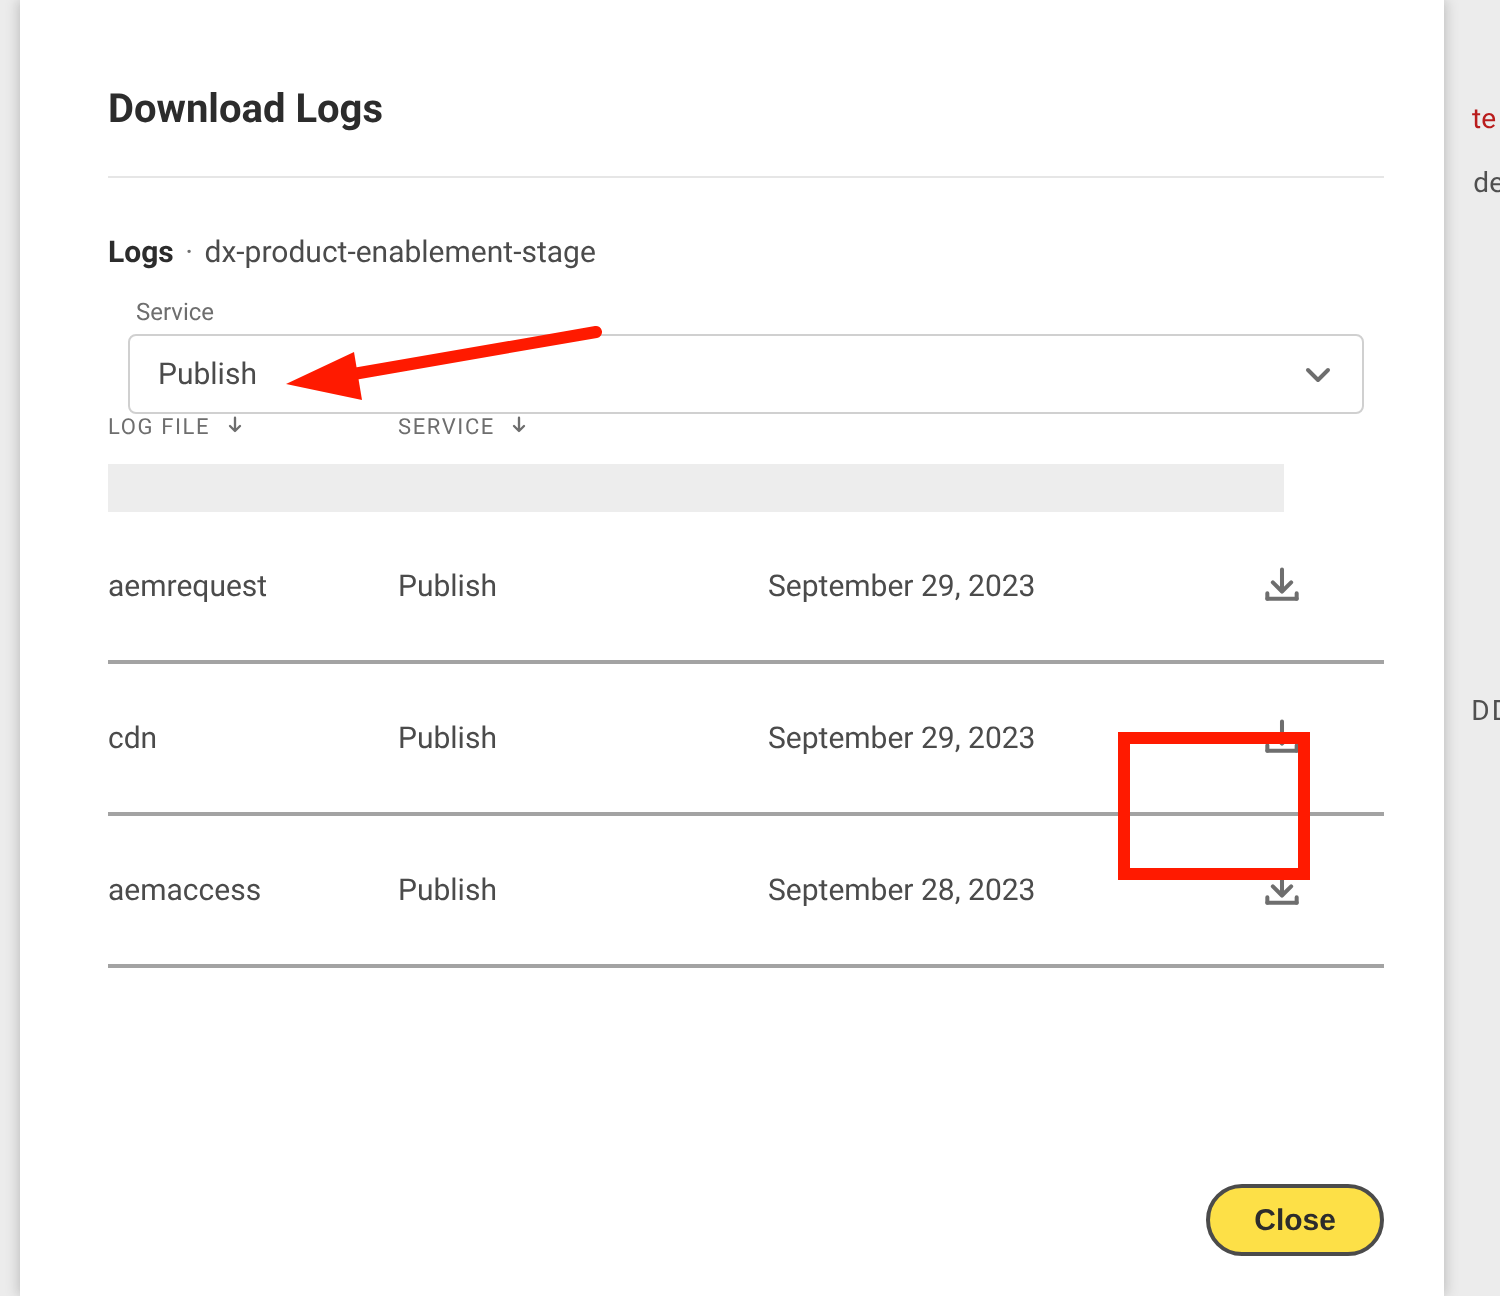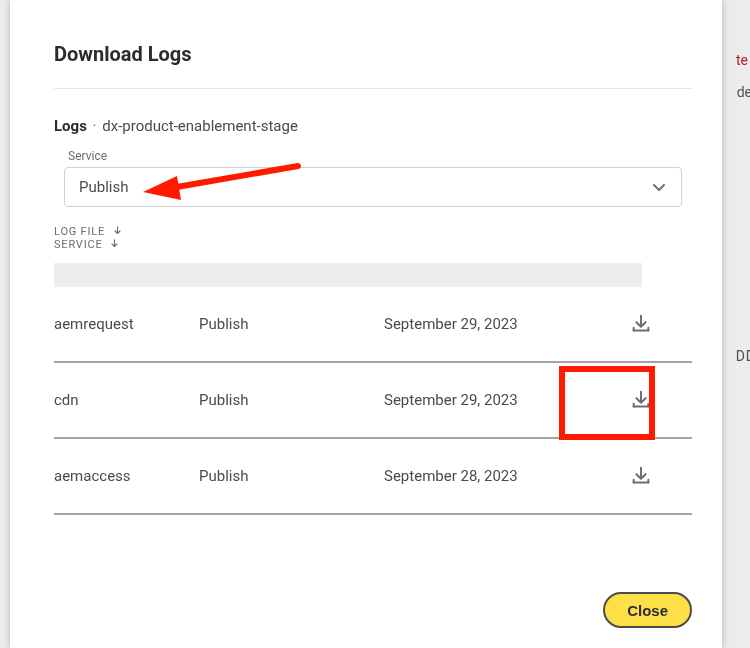--- a/index.html
+++ b/index.html
@@ -54,26 +54,24 @@
     justify-content:space-between;
     padding:0 14px;
     font-size:15px;
     color:#4b4b4b;
     cursor:pointer;
   }
   .chev { color:#6e6e6e; }
   .chev svg { width:16px; height:16px; display:block; }
   .headers {
     display:flex;
-    margin-top:18px;
     padding: 0 0 8px 0;
     font-size:11px;
     letter-spacing:0.8px;
     color:#6e6e6e;
-    flex-direction:column;
   }
   .col-logfile { width:145px; }
   .col-service  { width:185px; }
   .col-date     { width:200px; }
   .col-action   { flex:1; text-align:center; }
   .sort-icon { display:inline-block; margin-left:4px; position:relative; top:1px; }
   .sort-icon svg { width:9px; height:10px; display:inline-block; }
   .placeholder-bar {
     height:24px; background:#ededed;
     margin: 4px 50px 0 0;

